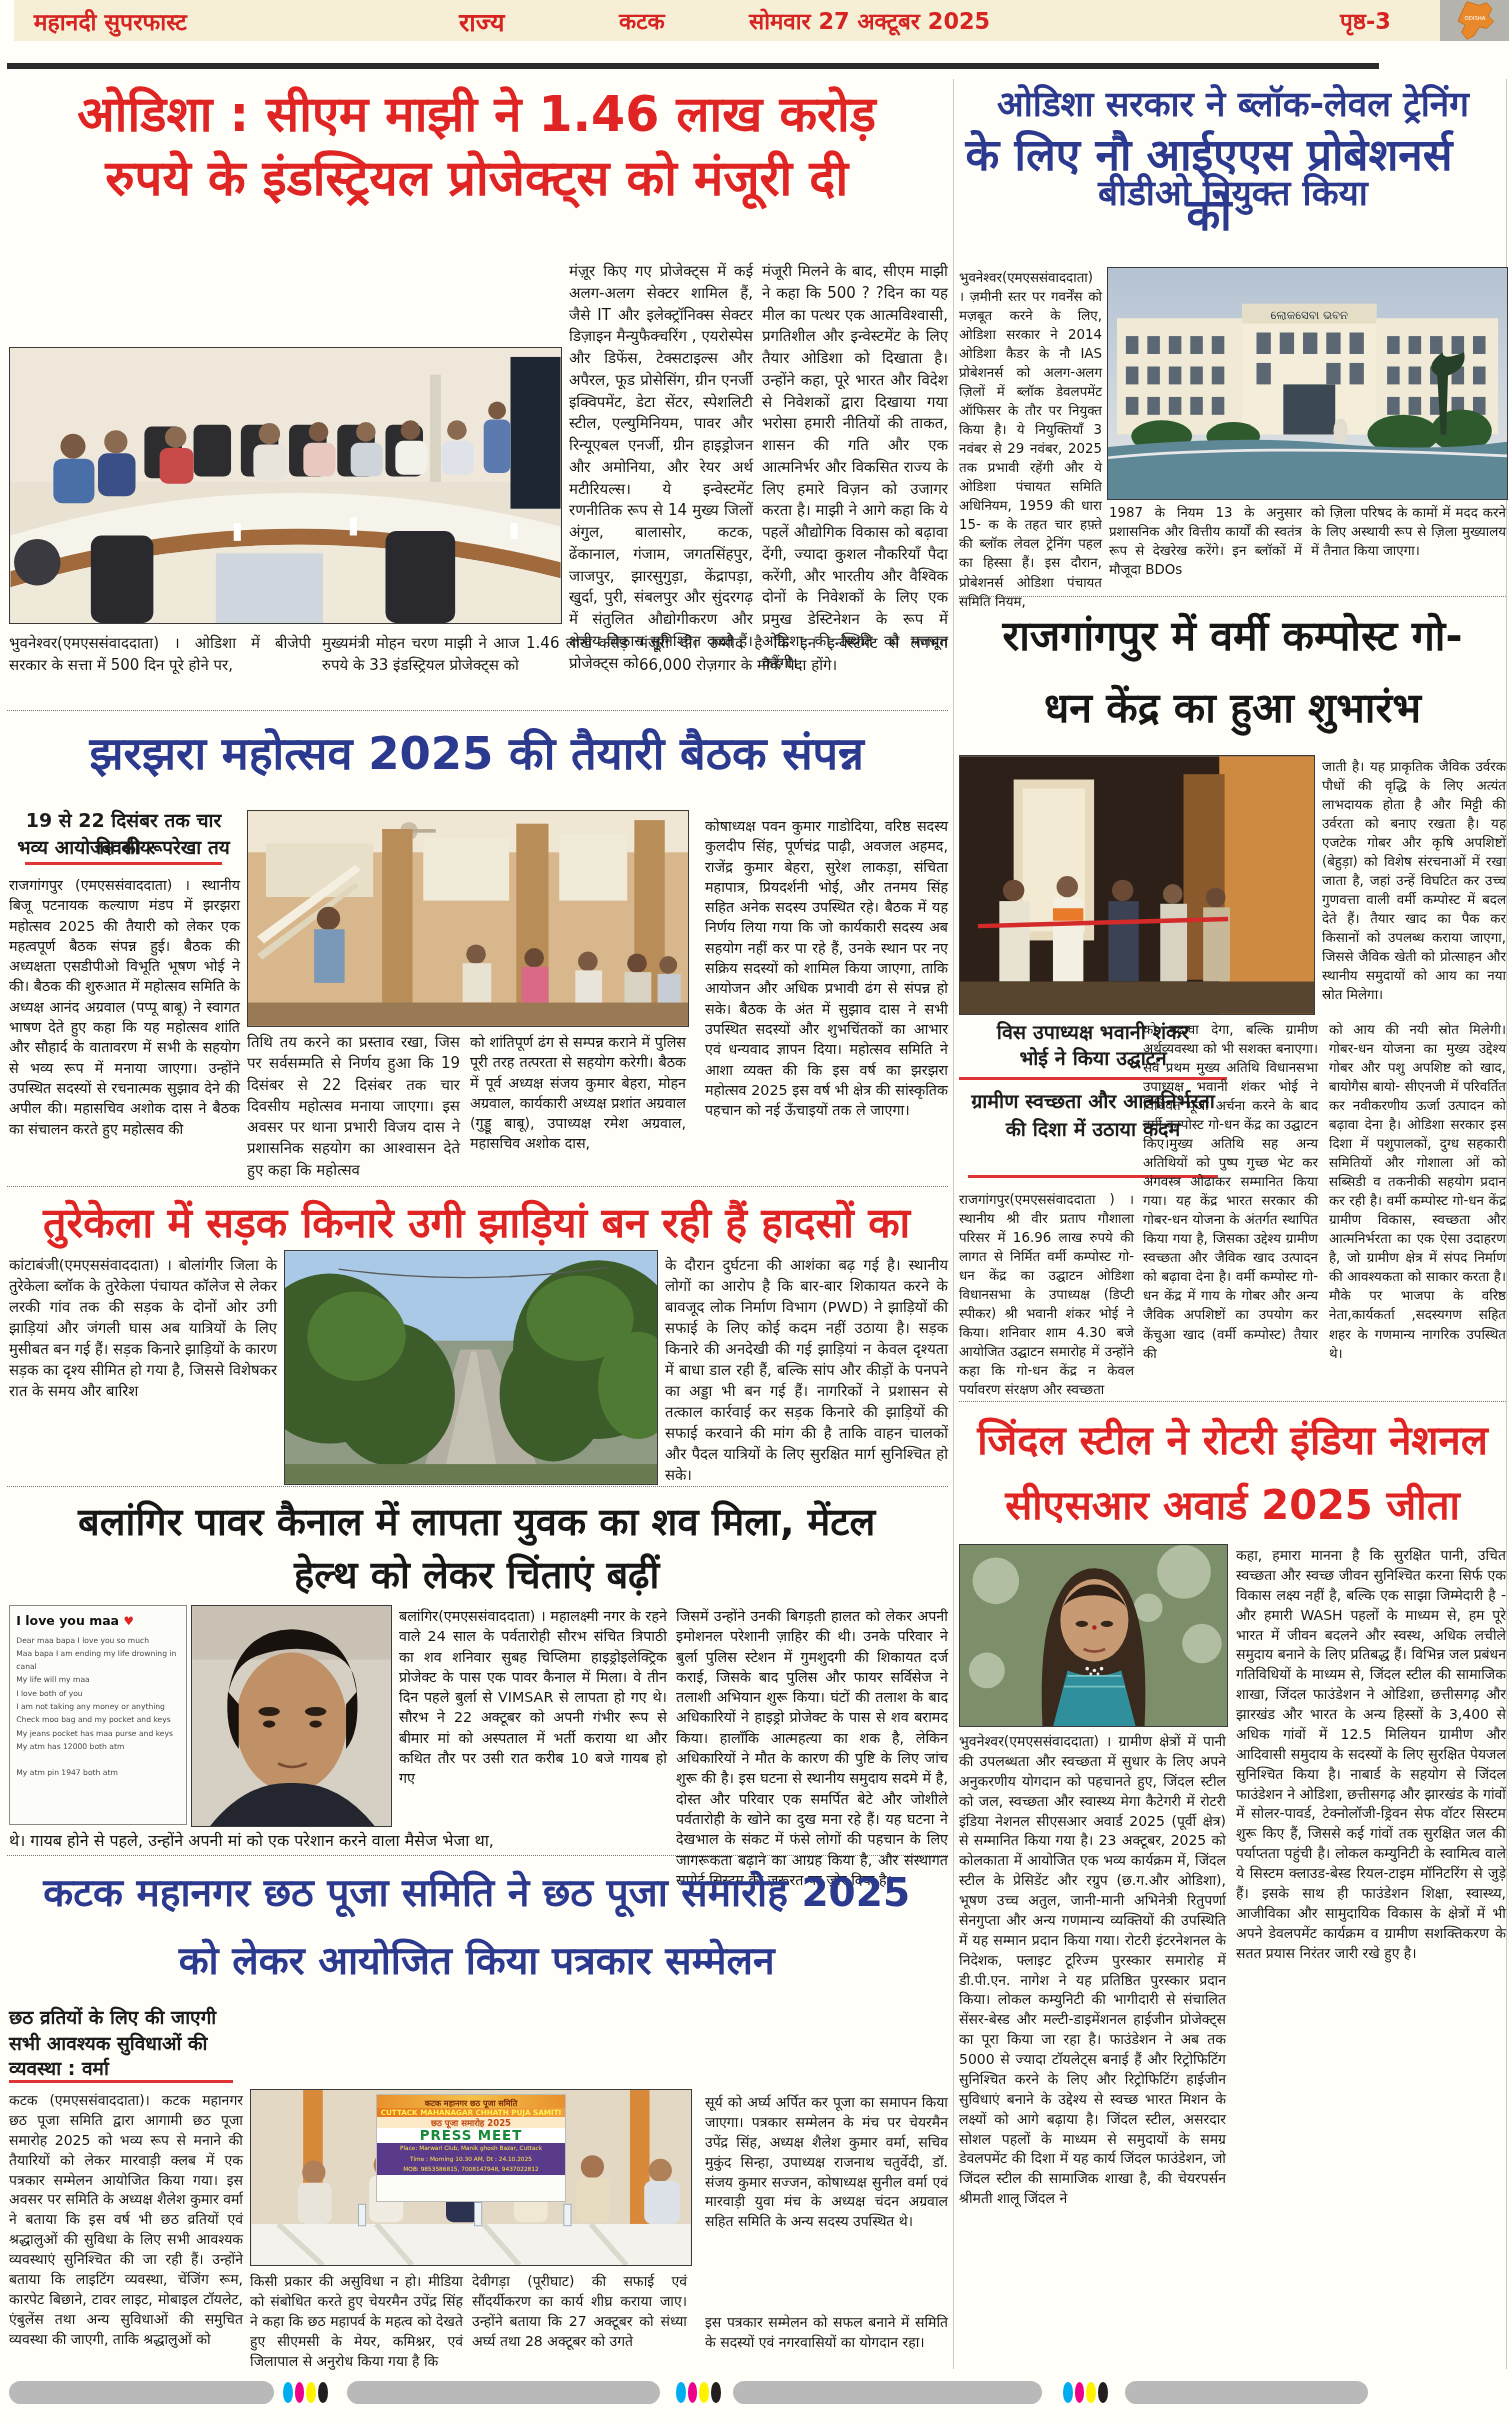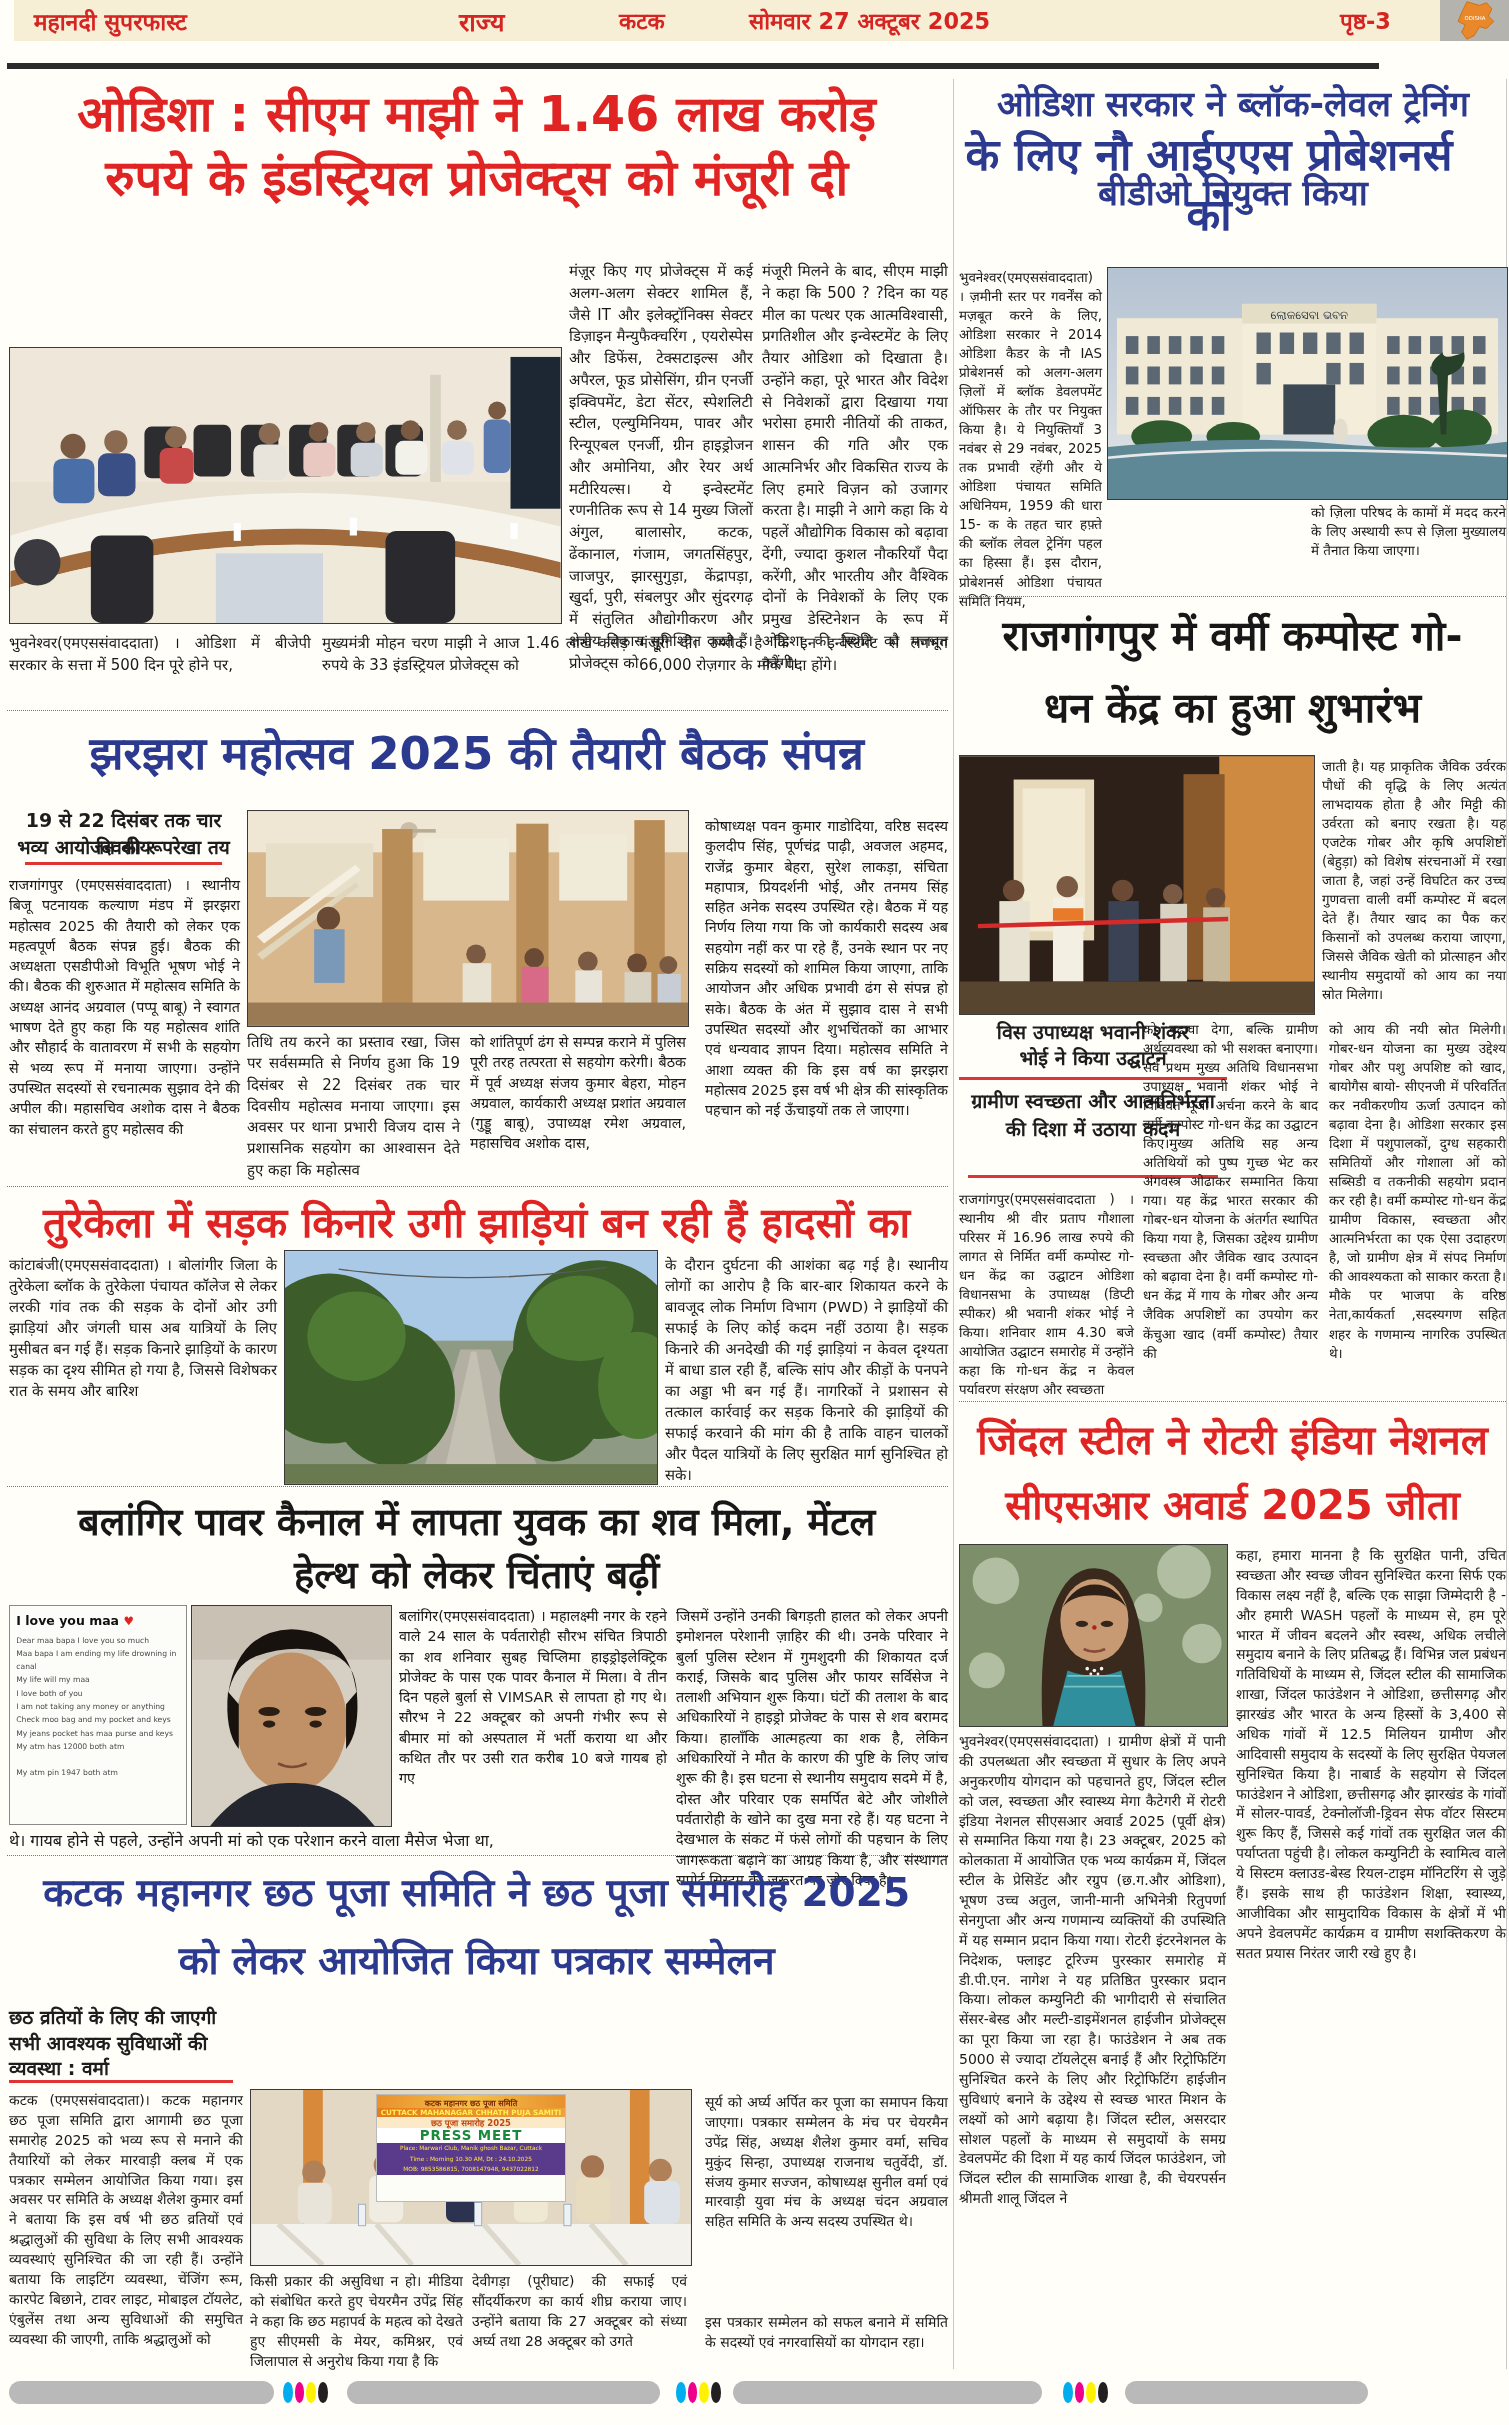--- a/index.html
+++ b/index.html
@@ -346,20 +346,21 @@
           <ellipse cx="395" cy="182" rx="34" ry="24"></ellipse>
         <ellipse cx="60" cy="188" rx="34" ry="18"></ellipse>
           <ellipse cx="140" cy="188" rx="30" ry="16"></ellipse>
       </g>
       <path d="M368 120 L372 186 L378 186 L380 120 Q 402 112 398 94 Q 374 104 374 94 Q 352 110 368 120 Z" fill="#27402a"></path>
       <path d="M0 200 Q 150 186 250 196 Q 360 206 446 194 L446 258 L0 258 Z" fill="#5f8896"></path>
       <path d="M0 212 Q 160 196 446 210" stroke="#e8e8e8" stroke-width="3" fill="none"></path>
       <ellipse cx="260" cy="182" rx="8" ry="14" fill="#e2ddcf"></ellipse>
     </svg>
   </div>
+  <div class="abs col-sm" style="left:1109px;top:503px;width:193px;height:89px;font-size:13.4px;">1987 के नियम 13 के अनुसार प्रशासनिक और वित्तीय कार्यों की स्वतंत्र रूप से देखरेख करेंगे। इन ब्लॉकों में मौजूदा BDOs</div>
   <div class="abs col-sm" style="left:1311px;top:503px;width:195px;height:89px;font-size:13.4px;">को ज़िला परिषद के कामों में मदद करने के लिए अस्थायी रूप से ज़िला मुख्यालय में तैनात किया जाएगा।</div>
   <div class="abs dotsep" style="left:959px;top:596px;width:547px;"></div>
 
   <div class="abs hl hl-black" style="left:959px;top:678px;width:547px;font-size:41px;">धन केंद्र का हुआ शुभारंभ</div>
   <div class="abs hl hl-black" style="left:959px;top:606px;width:547px;font-size:41px;">राजगांगपुर में वर्मी कम्पोस्ट गो-</div>
 
   <div class="abs photo" style="left:959px;top:755px;width:354px;height:258px;">
     <svg width="354" height="258" viewBox="0 0 396 288">
       <rect width="396" height="288" fill="#2c2018"></rect>
       <rect x="290" y="0" width="106" height="288" fill="#cd8a40"></rect>

